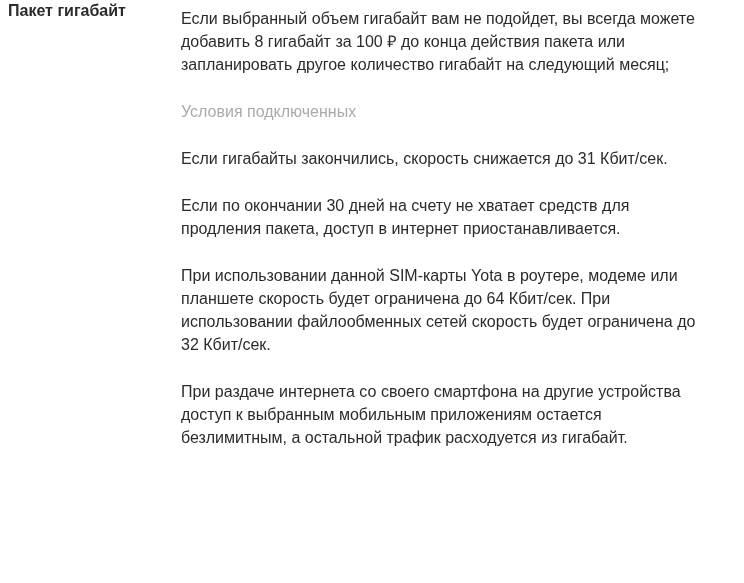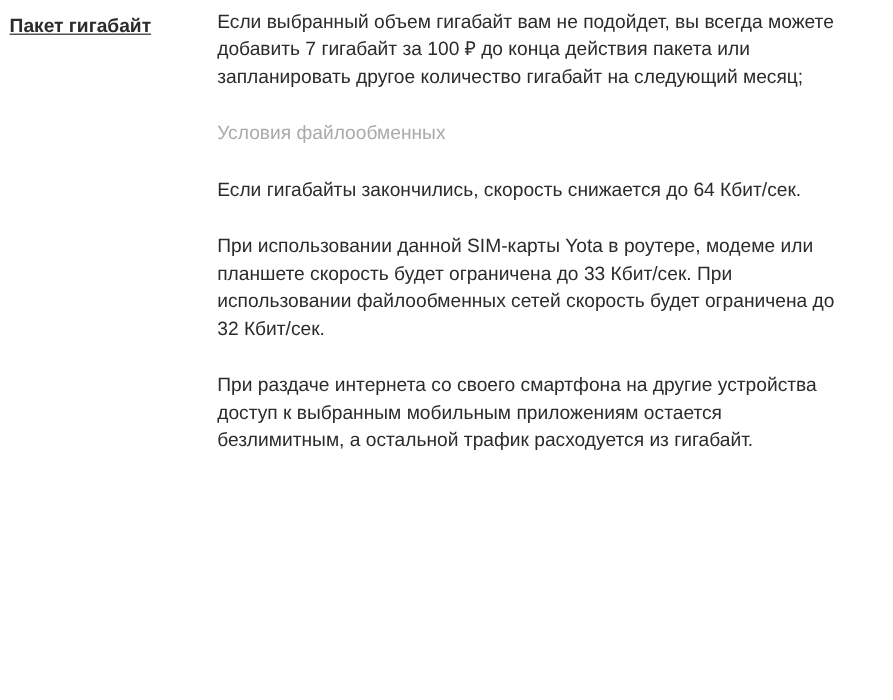--- a/index.html
+++ b/index.html
@@ -14,23 +14,22 @@
     color: #2b2b2b;
     overflow: hidden;
   }
   .row {
     display: flex;
     align-items: flex-start;
   }
   .label-col {
     width: 181px;
     box-sizing: border-box;
-    padding: 13px 10px 0 8px;
+    padding: 1px 10px 0 8px;
     flex-shrink: 0;
-    text-decoration: underline;
   }
   .section-title {
     font-size: 16px;
     font-weight: bold;
     color: #2b2b2b;
     line-height: 20px;
   }
   .content-col {
     box-sizing: border-box;
     padding-top: 7px;
@@ -50,26 +49,27 @@
 <body>
 
 <div class="row">
 
   <div class="label-col">
     <div class="section-title">Пакет гигабайт</div>
   </div>
 
   <div class="content-col">
 
-    <p>Если выбранный объем гигабайт вам не подойдет, вы всегда можете добавить 7 гигабайт за 100 ₽ до конца действия пакета или запланировать другое количество гигабайт на следующий месяц;</p>
+    <p>Если выбранный объем гигабайт вам не подойдет, вы всегда можете добавить 8 гигабайт за 100 ₽ до конца действия пакета или запланировать другое количество гигабайт на следующий месяц;</p>
 
-    <p class="muted">Условия файлообменных</p>
+    <p class="muted">Условия подключенных</p>
 
 
-    <p>Если гигабайты закончились, скорость снижается до 64 Кбит/сек.</p>
+    <p>Если гигабайты закончились, скорость снижается до 31 Кбит/сек.</p>
 
+    <p>Если по окончании 30 дней на счету не хватает средств для продления пакета, доступ в интернет приостанавливается.</p>
 
-    <p>При использовании данной SIM-карты Yota в роутере, модеме или планшете скорость будет ограничена до 33 Кбит/сек. При использовании файлообменных сетей скорость будет ограничена до 32 Кбит/сек.</p>
+    <p>При использовании данной SIM-карты Yota в роутере, модеме или планшете скорость будет ограничена до 64 Кбит/сек. При использовании файлообменных сетей скорость будет ограничена до 32 Кбит/сек.</p>
 
     <p>При раздаче интернета со своего смартфона на другие устройства доступ к выбранным мобильным приложениям остается безлимитным, а остальной трафик расходуется из гигабайт.</p>
   </div>
 
 </div>
 
 </body></html>

